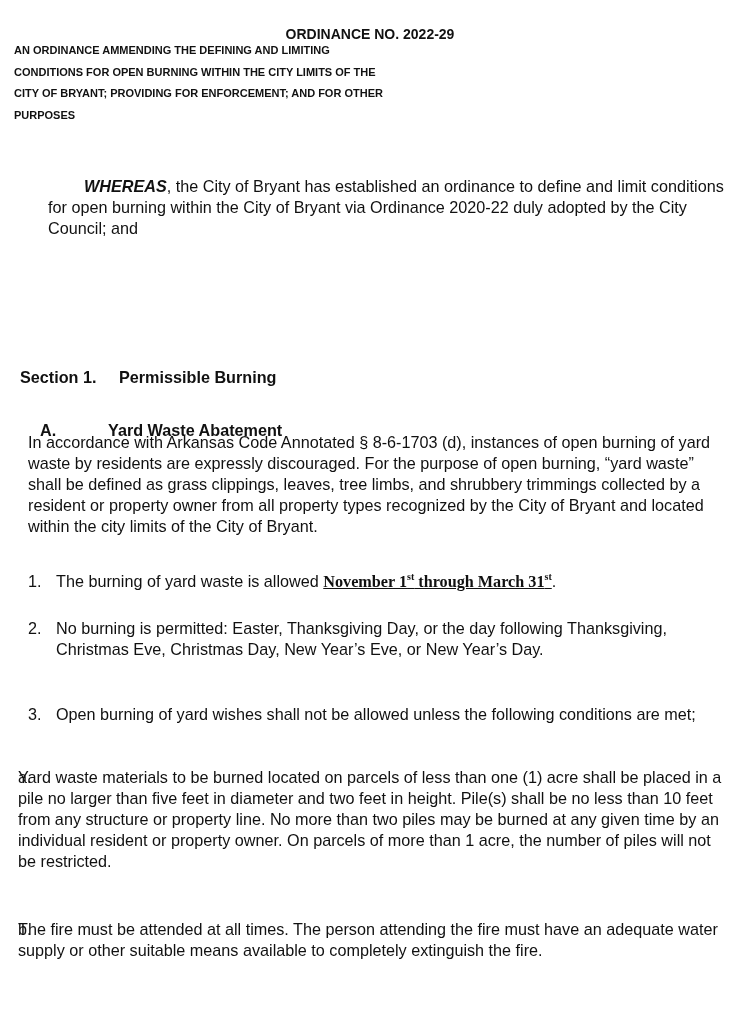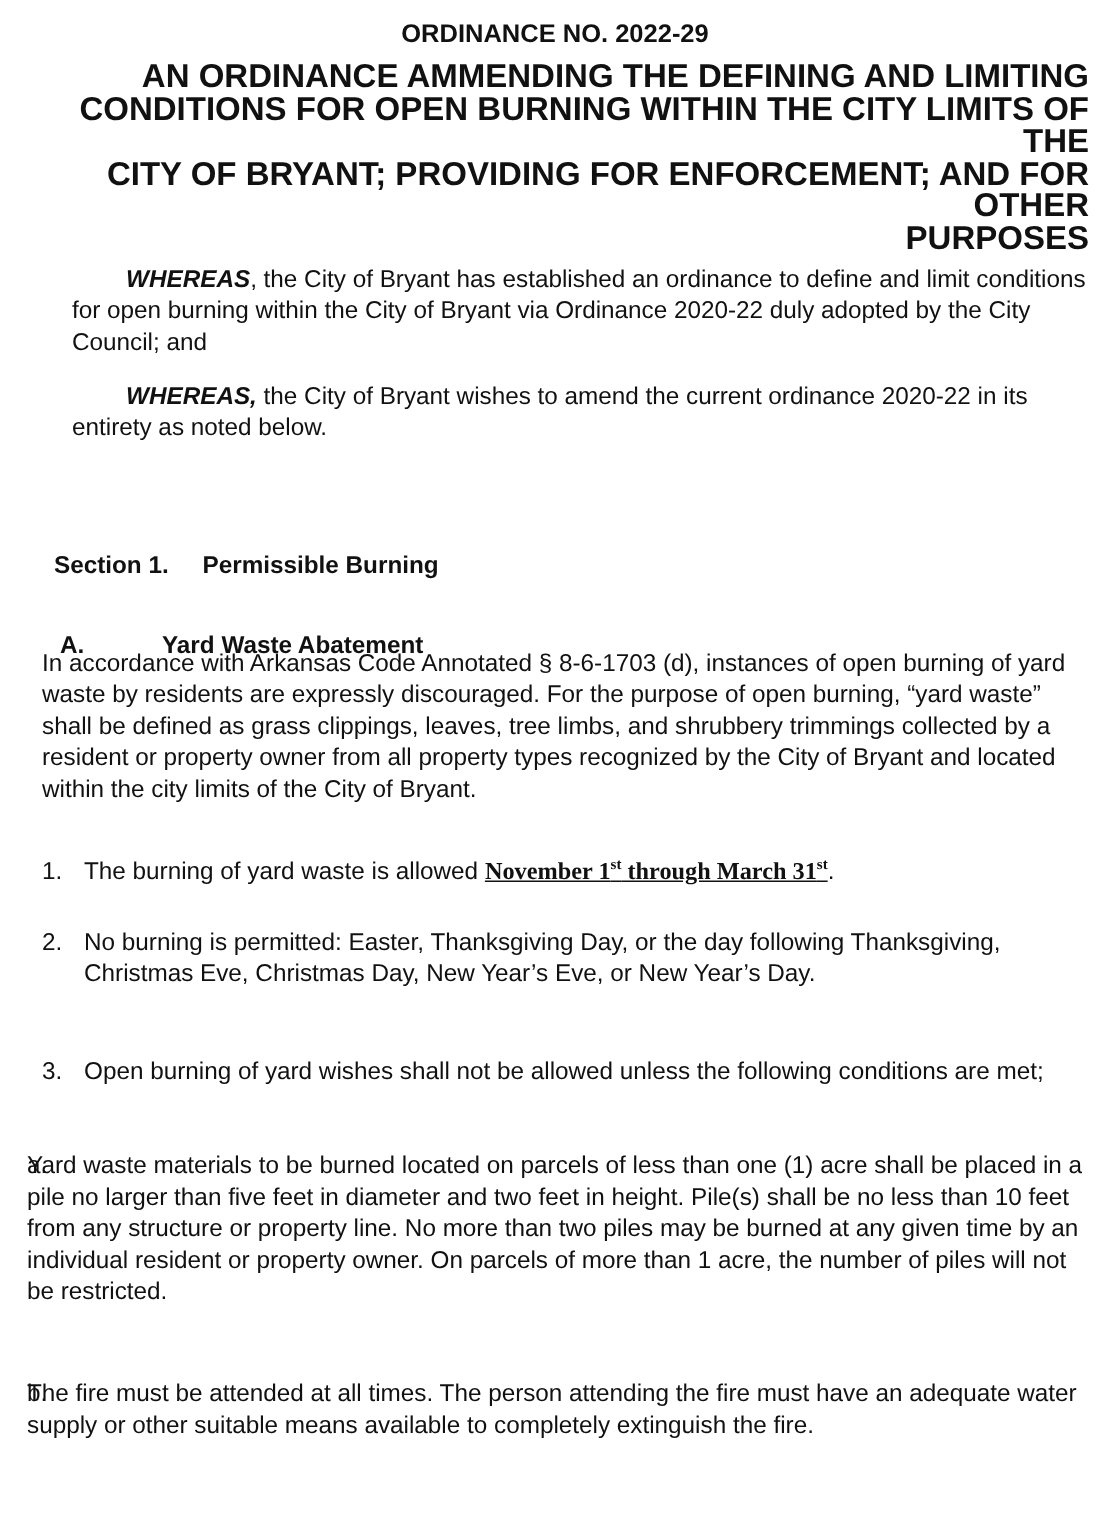--- a/index.html
+++ b/index.html
@@ -7,32 +7,32 @@
     width: 740px; height: 1024px; overflow: hidden; position: relative;
     font-family: "Liberation Sans", sans-serif;
     color: #111111;
     font-size: 16.2px;
     line-height: 21px;
   }
   .page { position: absolute; left: 0; top: 0; width: 740px; height: 1024px; }
   .abs { position: absolute; }
   .bold { font-weight: bold; font-style: italic; }
 
-  #ord-no { left: 0; width: 740px; top: 12px; font-size: 17px; font-weight: bold; text-align: center; }
-  #ord-title { left: 14px; width: 712px; top: 40px; font-size: 22px; font-weight: bold; text-align: right; line-height: 21.5px; }
+  #ord-no { left: 0; width: 740px; top: 24px; font-size: 14px; font-weight: bold; text-align: center; }
+  #ord-title { left: 14px; width: 712px; top: 40px; font-size: 11px; font-weight: bold; text-align: left; line-height: 21.5px; }
 
   .para { left: 48px; width: 680px; }
   .para .indent { display: inline-block; width: 36px; }
 
   #whereas1 { top: 176px; }
   #whereas2 { top: 254px; }
   #therefore { left: 28px; width: 700px; top: 309px; font-weight: bold; }
   #therefore .indent { display: inline-block; width: 56px; }
 
-  #section1 { left: 36px; top: 367px; font-weight: bold; }
+  #section1 { left: 20px; top: 367px; font-weight: bold; }
   #section1 .num { display: inline-block; width: 99px; }
   #subA { left: 40px; top: 400px; font-weight: bold; margin-top: 20px; }
   #subA .num { display: inline-block; width: 68px; }
 
   #intro { left: 28px; width: 700px; top: 432px; }
 
   .item { left: 28px; width: 700px; }
   .item .num { position: absolute; left: 0; top: 0; }
   .item .txt { margin-left: 28px; display: block; }
   #item1 { top: 571px; }
@@ -57,21 +57,20 @@
 
   <div id="ord-title" class="abs">
     <div>AN ORDINANCE AMMENDING THE DEFINING AND LIMITING</div>
     <div>CONDITIONS FOR OPEN BURNING WITHIN THE CITY LIMITS OF THE</div>
     <div>CITY OF BRYANT; PROVIDING FOR ENFORCEMENT; AND FOR OTHER</div>
     <div>PURPOSES</div>
   </div>
 
   <div id="whereas1" class="abs para"><span class="indent"></span><span class="bold">WHEREAS</span><span>, the City of Bryant has established an ordinance to define and limit conditions for open burning within the City of Bryant via Ordinance 2020-22 duly adopted by the City Council; and</span></div>
 
-  <div id="whereas2" class="abs para"><span class="indent"></span><span class="bold">WHEREAS,</span><span> the City of Bryant wishes to amend the current ordinance 2020-22 in its entirety as noted below.</span></div>
 
 
   <div id="section1" class="abs"><span class="num">Section 1.</span><span>Permissible Burning</span></div>
 
   <div id="subA" class="abs"><span class="num">A.</span><span>Yard Waste Abatement</span></div>
 
   <div id="intro" class="abs">In accordance with Arkansas Code Annotated § 8-6-1703 (d), instances of open burning of yard waste by residents are expressly discouraged. For the purpose of open burning, “yard waste” shall be defined as grass clippings, leaves, tree limbs, and shrubbery trimmings collected by a resident or property owner from all property types recognized by the City of Bryant and located within the city limits of the City of Bryant.</div>
 
   <div id="item1" class="abs item">
     <span class="num">1.</span>

